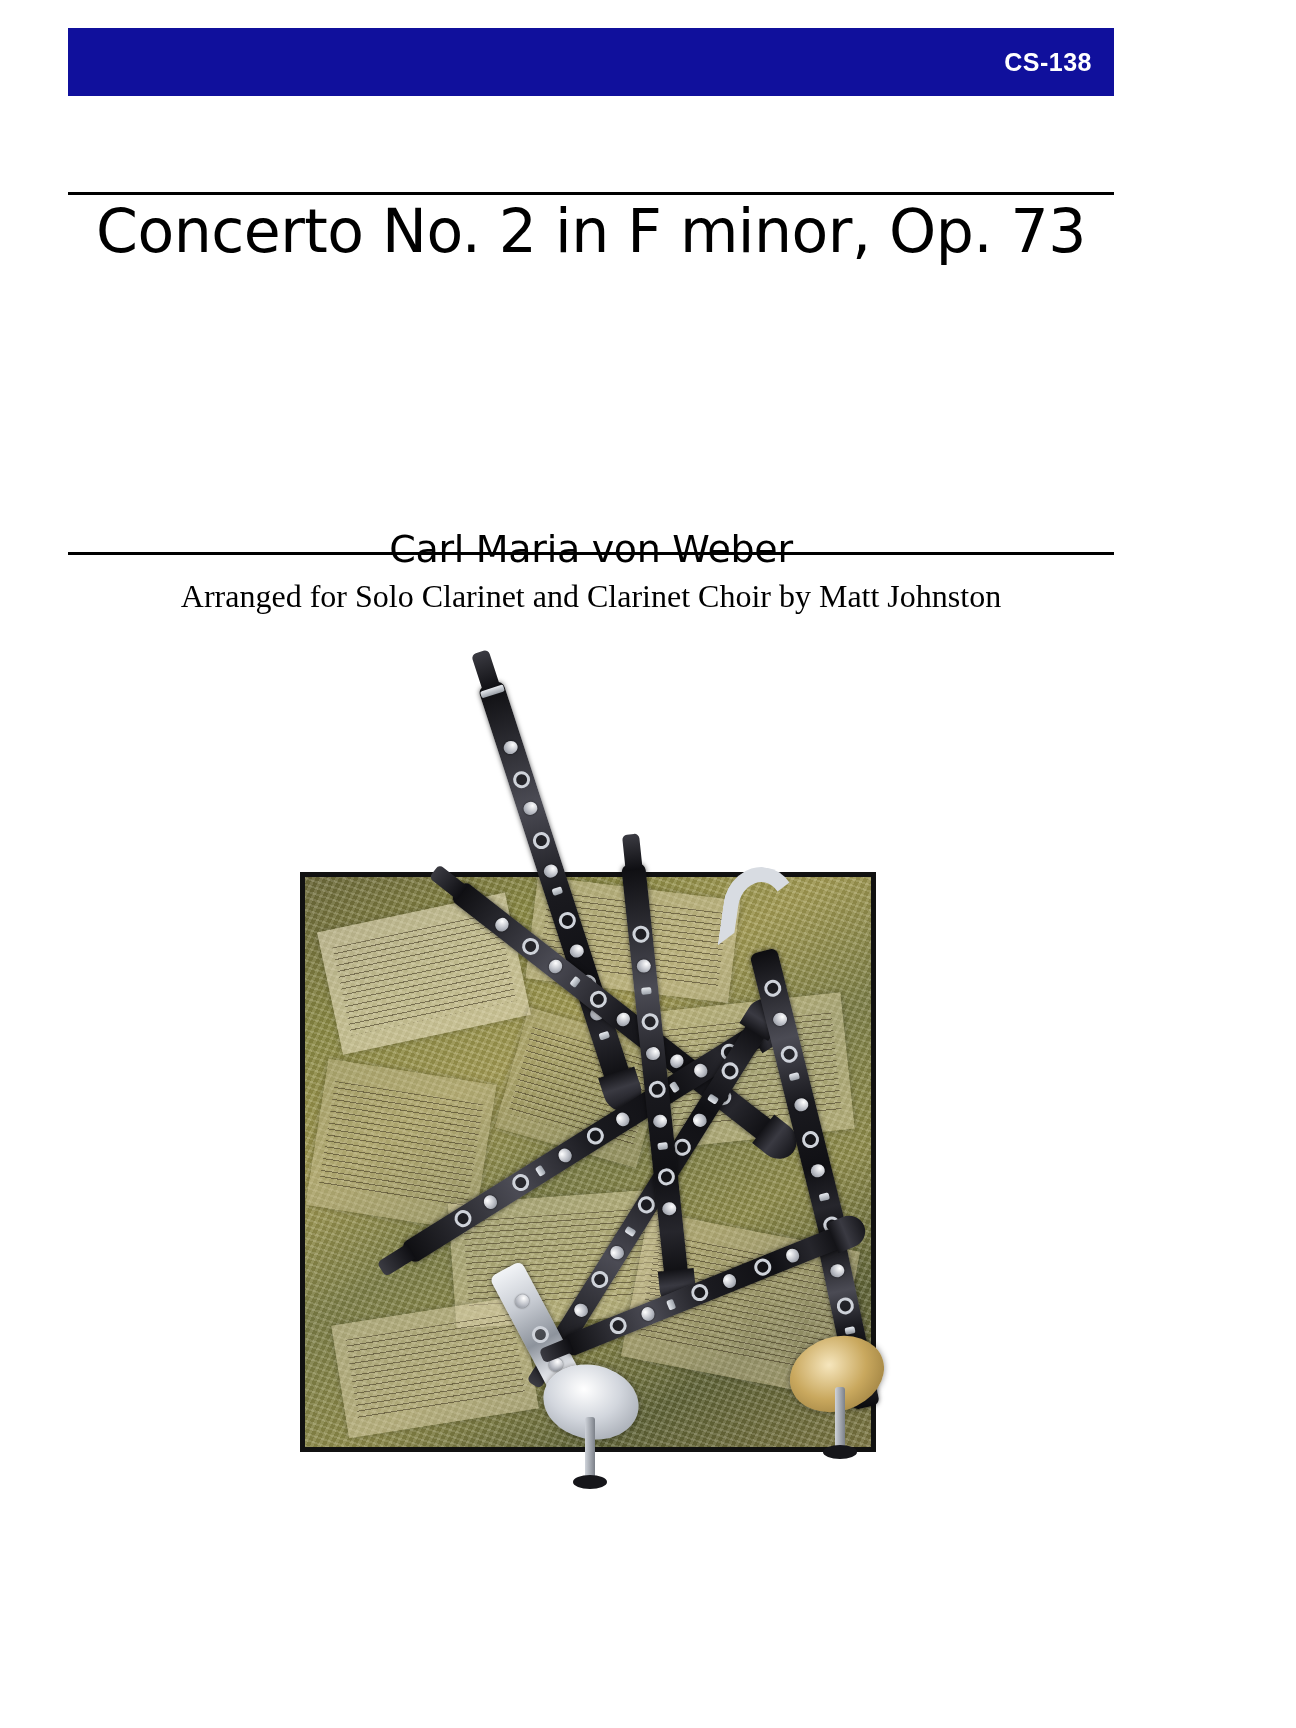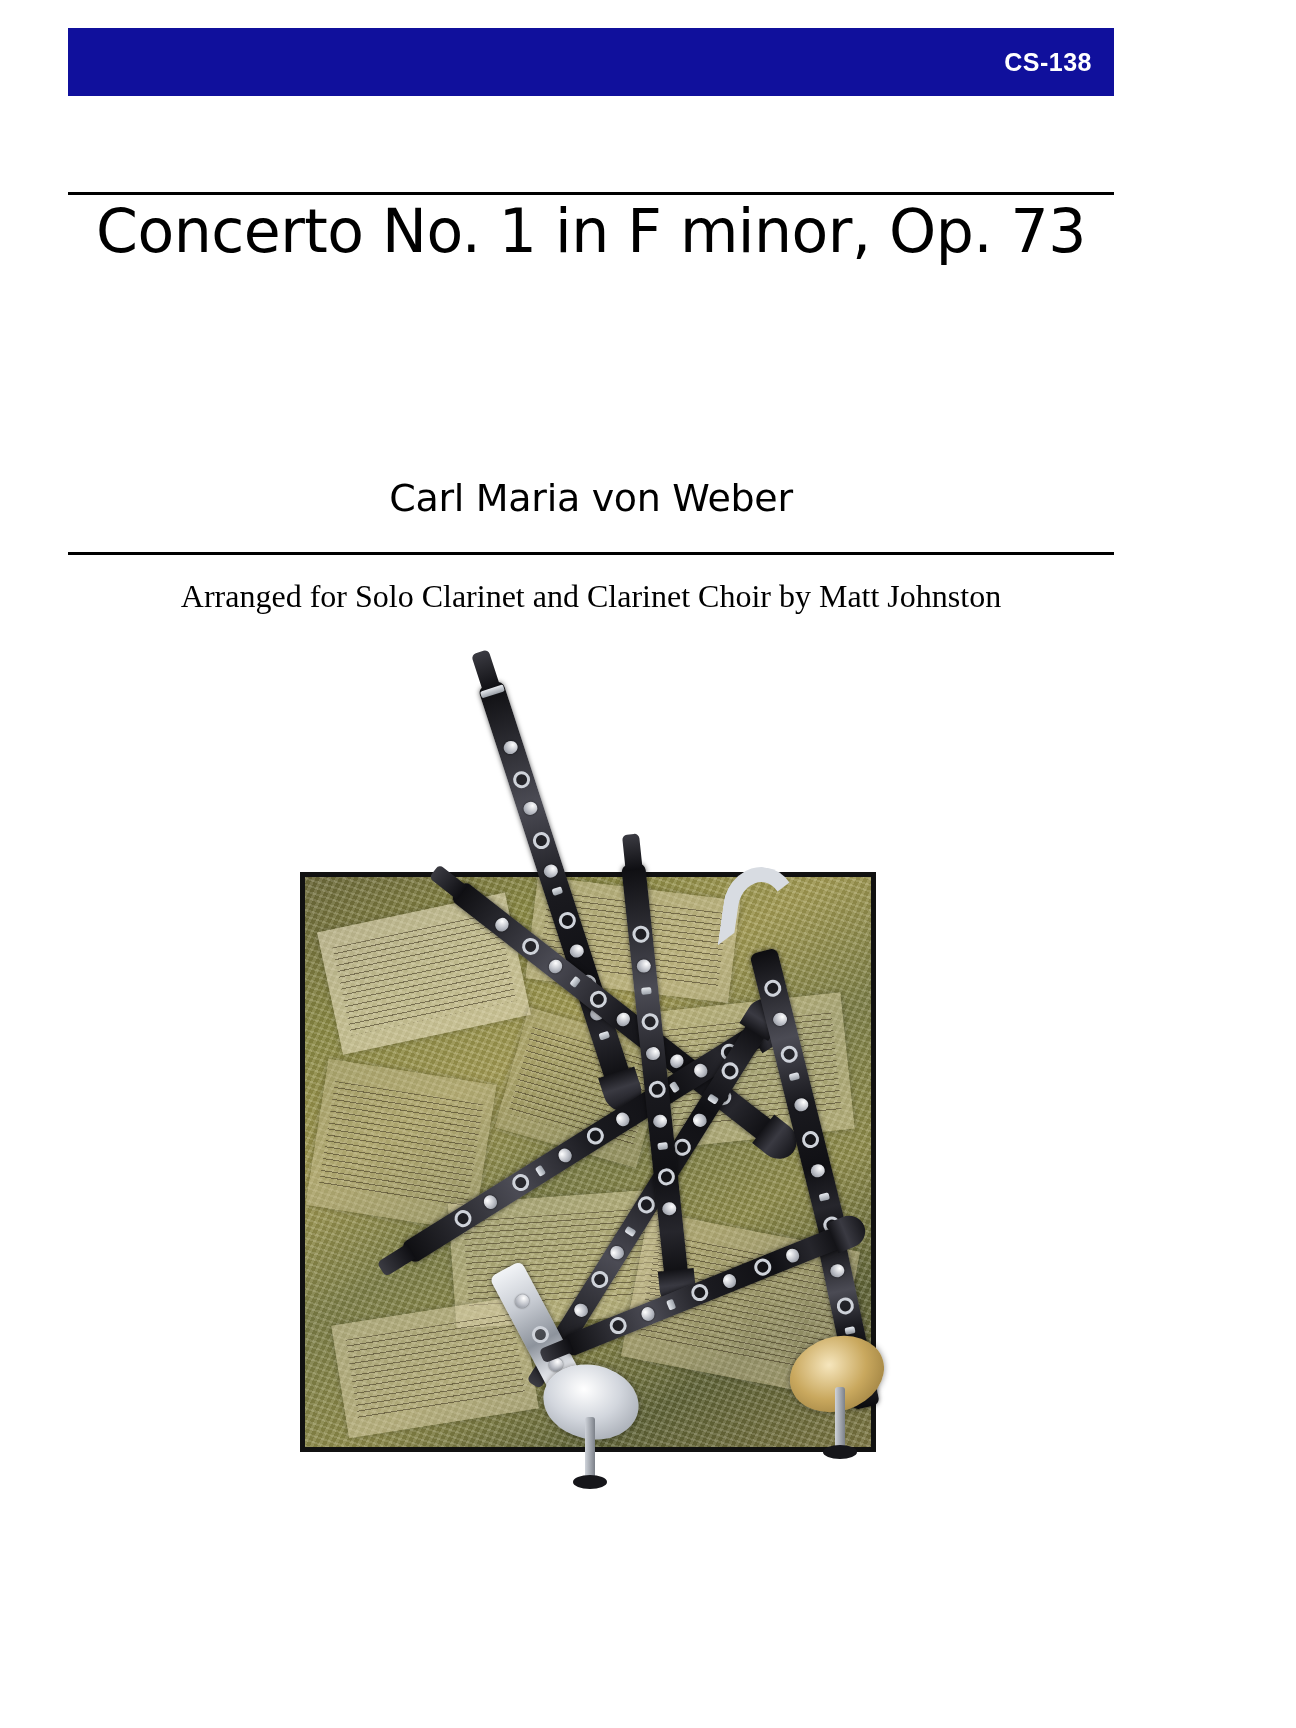--- a/index.html
+++ b/index.html
@@ -57,21 +57,21 @@
     font-size: 60px;
     font-weight: 500;
     color: #000000;
     letter-spacing: -0.5px;
     white-space: nowrap;
   }
 
   .composer {
     position: absolute;
     left: 68px;
-    top: 476px;
+    top: 527px;
     width: 1046px;
     text-align: center;
     font-family: "DejaVu Sans", sans-serif;
     font-size: 38px;
     font-weight: 500;
     color: #000000;
     letter-spacing: -0.3px;
   }
 
   .arranger {
@@ -235,21 +235,21 @@
 </style>
 </head>
 <body>
 
 <div class="catalog-bar">
   <span class="catalog-number">CS-138</span>
 </div>
 
 <div class="rule rule-top"></div>
 
-<div class="title">Concerto No. 1 in F minor, Op. 73</div>
+<div class="title">Concerto No. 2 in F minor, Op. 73</div>
 
 <div class="composer">Carl Maria von Weber</div>
 
 <div class="rule rule-bottom"></div>
 
 <div class="arranger">Arranged for Solo Clarinet and Clarinet Choir by Matt Johnston</div>
 
 <div class="artwork">
   <div class="artwork-bg">
     <div class="scrap s1"></div>

